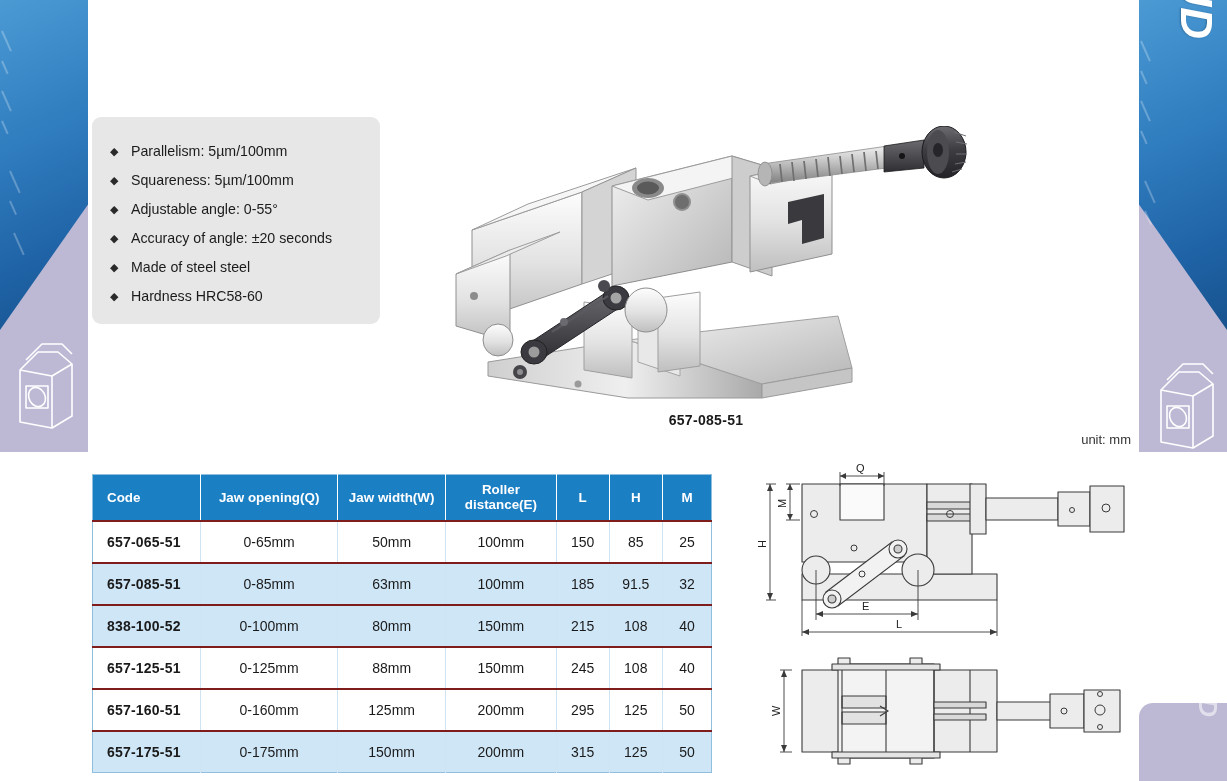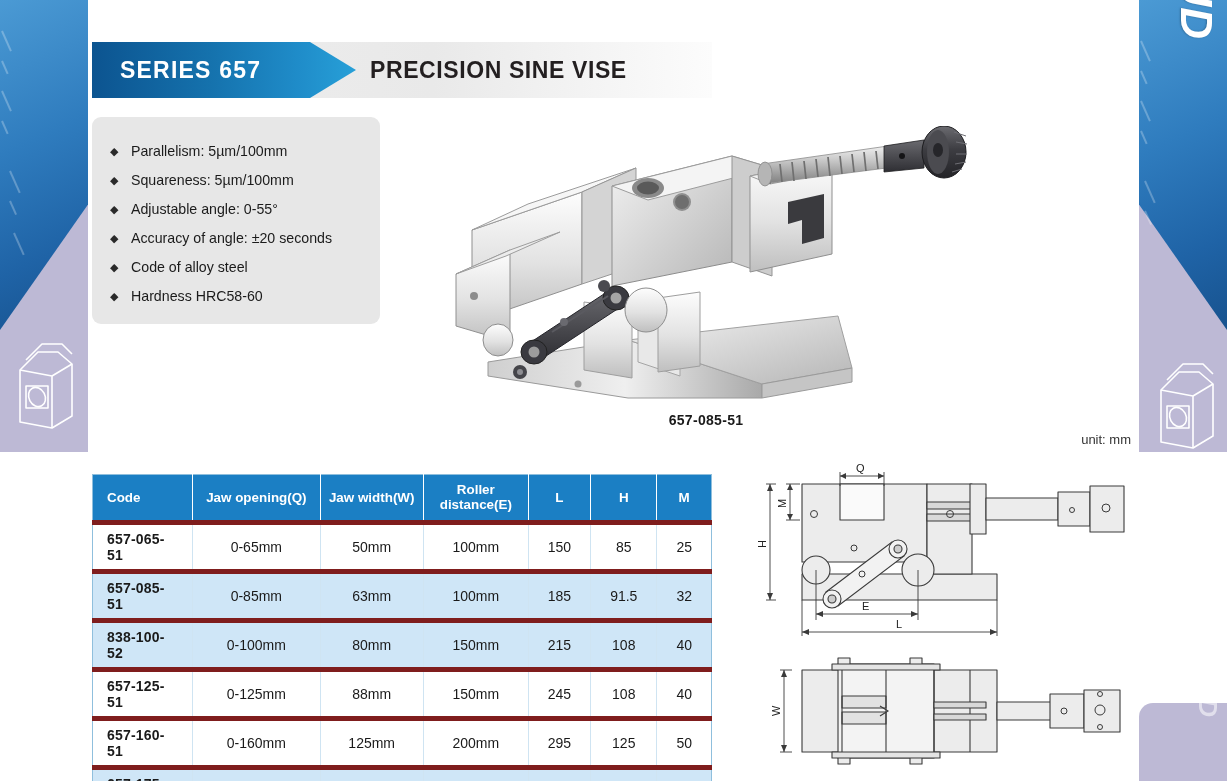--- a/index.html
+++ b/index.html
@@ -115,22 +115,22 @@
   }
   .spec-table th {
     background: #1b7fc4; color: #ffffff; font-size: 13.4px; font-weight: bold;
     padding: 7px 4px; line-height: 1.15; text-align: center;
     border-right: 1px solid #ffffff;
   }
   .spec-table th:last-child { border-right: none; }
   .spec-table th.th-code { text-align: left; padding-left: 14px; }
   .spec-table td {
     font-size: 14px; color: #1a1a1a; text-align: center;
-    padding: 6px 19px; height: 42px;
-    border-right: 1px solid #cfe4f2; border-top: 5px solid #7f1d1d;
+    padding: 6px 12px; height: 42px;
+    border-right: 1px solid #cfe4f2; border-top: 2px solid #7f1d1d;
   }
   .spec-table td:last-child { border-right: none; }
   .spec-table td.code {
     text-align: left; padding-left: 14px; font-weight: bold; letter-spacing: .2px;
   }
   .spec-table tr.odd  td { background: #ffffff; }
   .spec-table tr.even td { background: #cfe6f7; }
 
   
   .unit-label {
@@ -192,47 +192,41 @@
         <rect x="14" y="56" width="22" height="22"></rect>
         <ellipse cx="25" cy="67" rx="8" ry="10" transform="rotate(-28 25 67)"></ellipse>
       </svg>
     </div>
   </div>
 
   <div class="corner-box">
     <div class="corner-logo">ACCUD</div>
   </div>
 
-  <div class="banner">
-    <div class="banner-tab">
-      <span>SERIES 657</span>
-    </div>
-    <div class="banner-title">PRECISION SINE VISE</div>
-  </div>
 
   <div class="feature-box">
     <div class="feature-item">
       <span class="feature-bullet">◆</span>
       <span>Parallelism: 5µm/100mm</span>
     </div>
     <div class="feature-item">
       <span class="feature-bullet">◆</span>
       <span>Squareness: 5µm/100mm</span>
     </div>
     <div class="feature-item">
       <span class="feature-bullet">◆</span>
       <span>Adjustable angle: 0-55°</span>
     </div>
     <div class="feature-item">
       <span class="feature-bullet">◆</span>
       <span>Accuracy of angle: ±20 seconds</span>
     </div>
     <div class="feature-item">
       <span class="feature-bullet">◆</span>
-      <span>Code of alloy steel</span>
+      <span>Made of steel steel</span>
     </div>
     <div class="feature-item">
       <span class="feature-bullet">◆</span>
       <span>Hardness HRC58-60</span>
     </div>
   </div>
 
   <div class="product-photo">
     <svg viewBox="0 0 548 278" width="548" height="278">
       <defs>

